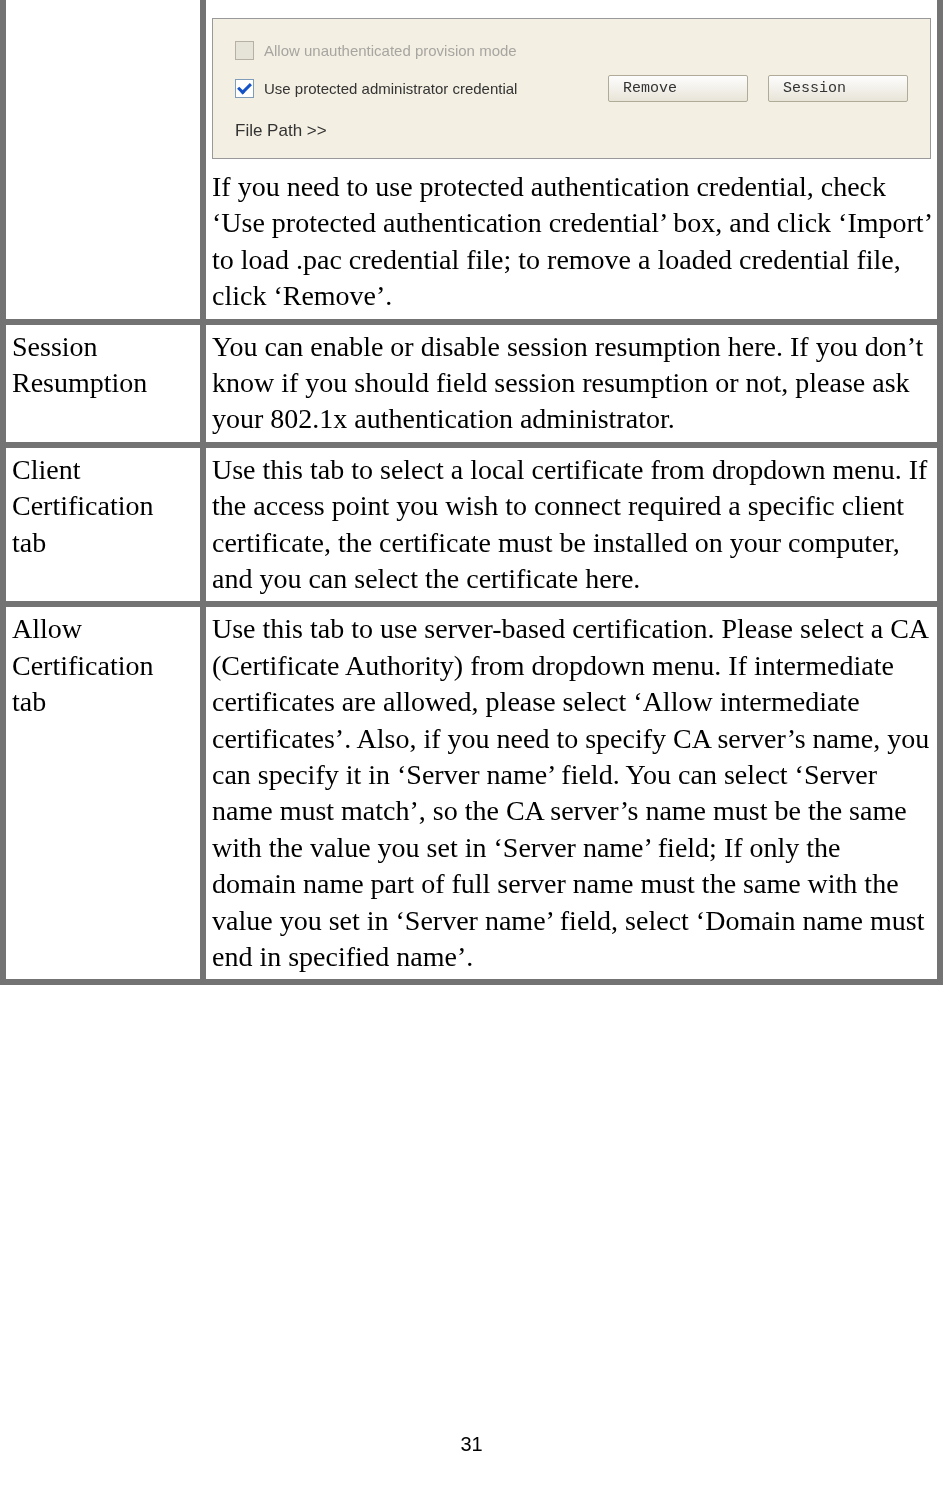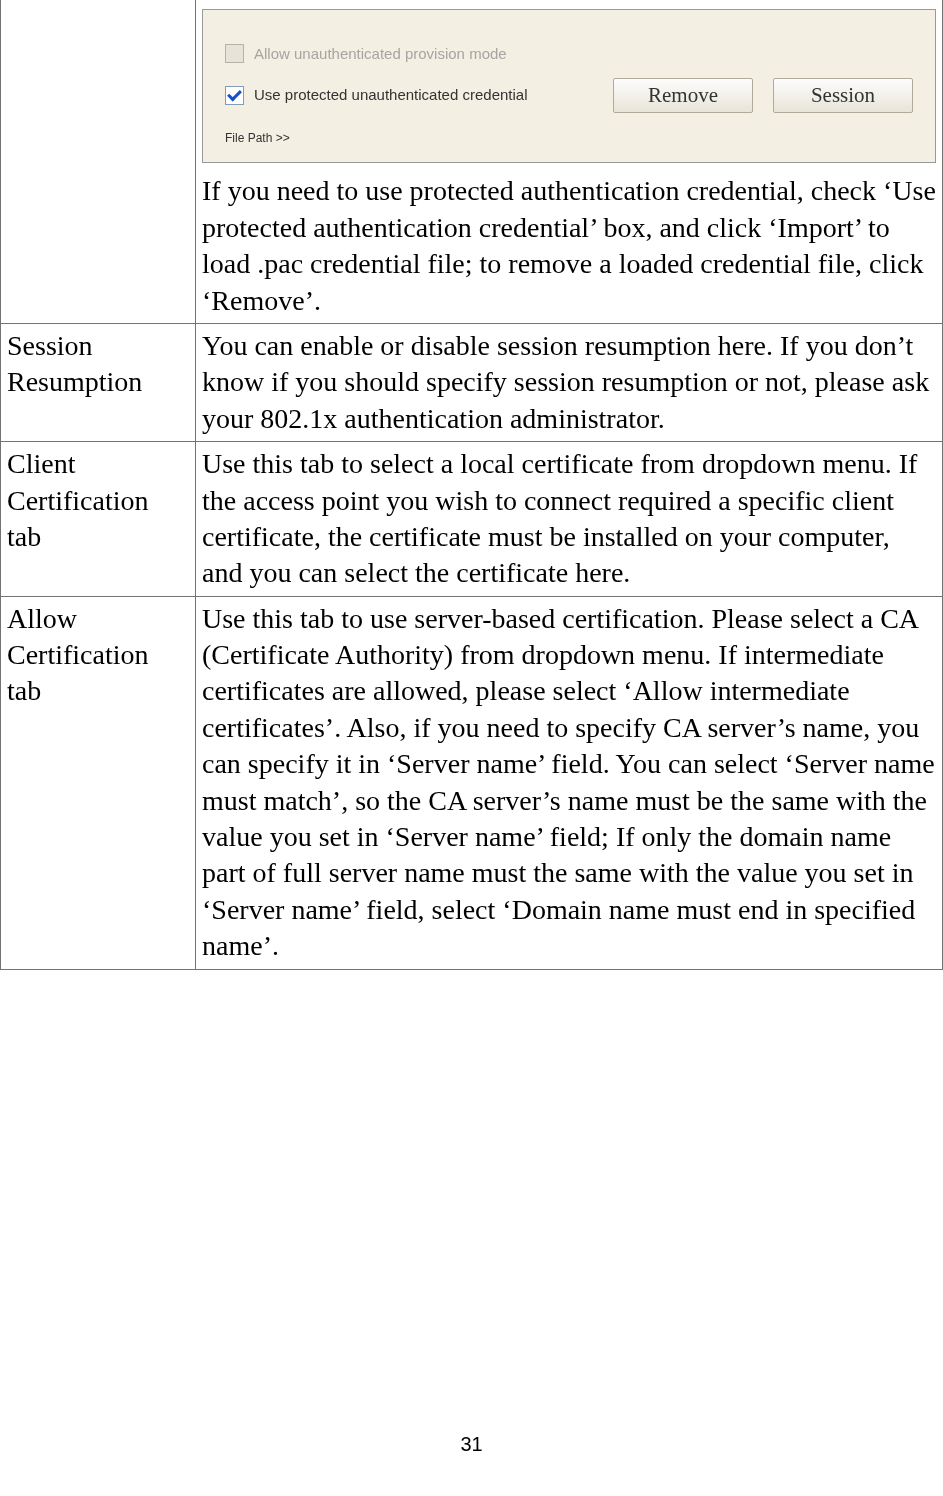--- a/index.html
+++ b/index.html
@@ -16,38 +16,38 @@
       position: relative;
       box-sizing: border-box;
       padding-top: 0;
     }
     table.main {
       border-collapse: collapse;
       width: 100%;
       table-layout: fixed;
     }
     table.main td {
-      border: 1px solid #737373;
+      border: 6px solid #737373;
       vertical-align: top;
       padding: 4px 6px;
       font-size: 28px;
       line-height: 1.3;
     }
     table.main td.left-col {
       width: 182px;
     }
     table.main td.right-col {
       width: calc(100% - 182px);
     }
     
     .ui-panel {
       background: #f3efe2;
       border: 1px solid #999;
-      margin: 5px 0 10px 0;
-      padding: 34px 22px 12px 22px;
+      margin: 14px 0 10px 0;
+      padding: 22px 22px 12px 22px;
       font-family: Tahoma, Arial, sans-serif;
       font-size: 15px;
       color: #333;
       box-sizing: border-box;
     }
     .ui-row {
       display: flex;
       align-items: center;
       margin-bottom: 14px;
     }
@@ -78,36 +78,35 @@
       transform: rotate(-45deg);
     }
     .ui-text {
       font-size: 15px;
     }
     .ui-btn {
       display: inline-block;
       background: linear-gradient(#fdfdfd, #e8e4d8);
       border: 1px solid #b0ab99;
       border-radius: 2px;
-      font-family: Liberation Serif, serif;
-      font-size: 21px;
+      font-family: Liberation Mono, monospace;
+      font-size: 15px;
       color: #333;
-      text-align: center;
       min-width: 110px;
       padding: 3px 14px;
       margin-left: 20px;
     }
     .ui-buttons {
       margin-left: auto;
       display: flex;
     }
     .file-path-row {
       margin-top: 18px;
       margin-bottom: 4px;
-      font-size: 12px;
+      font-size: 17px;
       color: #333;
     }
     .page-number {
       position: absolute;
       bottom: 40px;
       left: 0;
       width: 100%;
       text-align: center;
       font-family: Arial, sans-serif;
       font-size: 20px;
@@ -126,34 +125,34 @@
         <tr class="first-row">
       <td class="left-col"></td>
       <td class="right-col">
         <div class="ui-panel">
           <div class="ui-row disabled">
             <span class="checkbox disabled"></span>
             <span class="ui-text">Allow unauthenticated provision mode</span>
           </div>
           <div class="ui-row">
             <span class="checkbox checked"></span>
-            <span class="ui-text">Use protected unauthenticated credential</span>
+            <span class="ui-text">Use protected administrator credential</span>
             <span class="ui-buttons">
               <span class="ui-btn">Remove</span>
               <span class="ui-btn">Session</span>
             </span>
           </div>
           <div class="file-path-row">File Path &gt;&gt;</div>
         </div>
         <div>If you need to use protected authentication credential, check ‘Use protected authentication credential’ box, and click ‘Import’ to load .pac credential file; to remove a loaded credential file, click ‘Remove’.</div>
       </td>
     </tr>
     <tr>
       <td class="left-col">Session Resumption</td>
-      <td class="right-col">You can enable or disable session resumption here. If you don’t know if you should specify session resumption or not, please ask your 802.1x authentication administrator.</td>
+      <td class="right-col">You can enable or disable session resumption here. If you don’t know if you should field session resumption or not, please ask your 802.1x authentication administrator.</td>
     </tr>
     <tr>
       <td class="left-col">Client Certification tab</td>
       <td class="right-col">Use this tab to select a local certificate from dropdown menu. If the access point you wish to connect required a specific client certificate, the certificate must be installed on your computer, and you can select the certificate here.</td>
     </tr>
     <tr>
       <td class="left-col">Allow Certification tab</td>
       <td class="right-col">Use this tab to use server-based certification. Please select a CA (Certificate Authority) from dropdown menu. If intermediate certificates are allowed, please select ‘Allow intermediate certificates’. Also, if you need to specify CA server’s name, you can specify it in ‘Server name’ field. You can select ‘Server name must match’, so the CA server’s name must be the same with the value you set in ‘Server name’ field; If only the domain name part of full server name must the same with the value you set in ‘Server name’ field, select ‘Domain name must end in specified name’.</td>
     </tr>
   </tbody>

